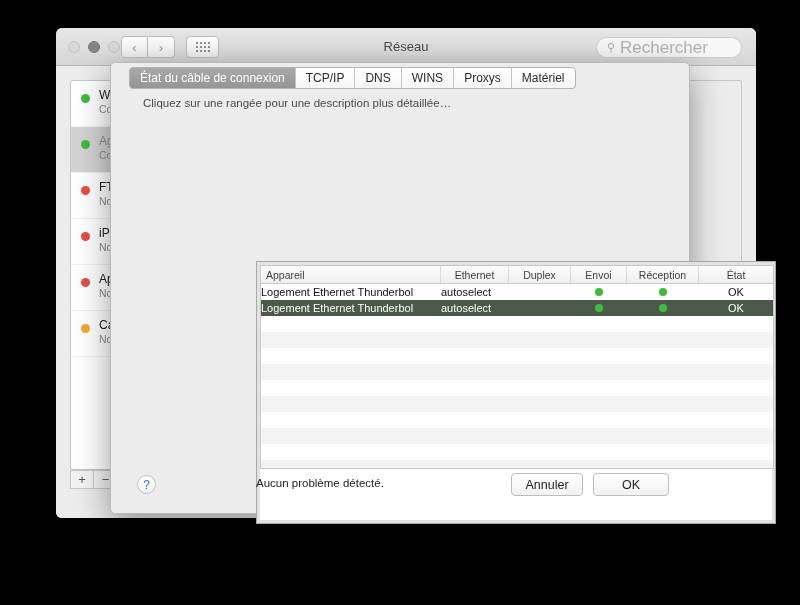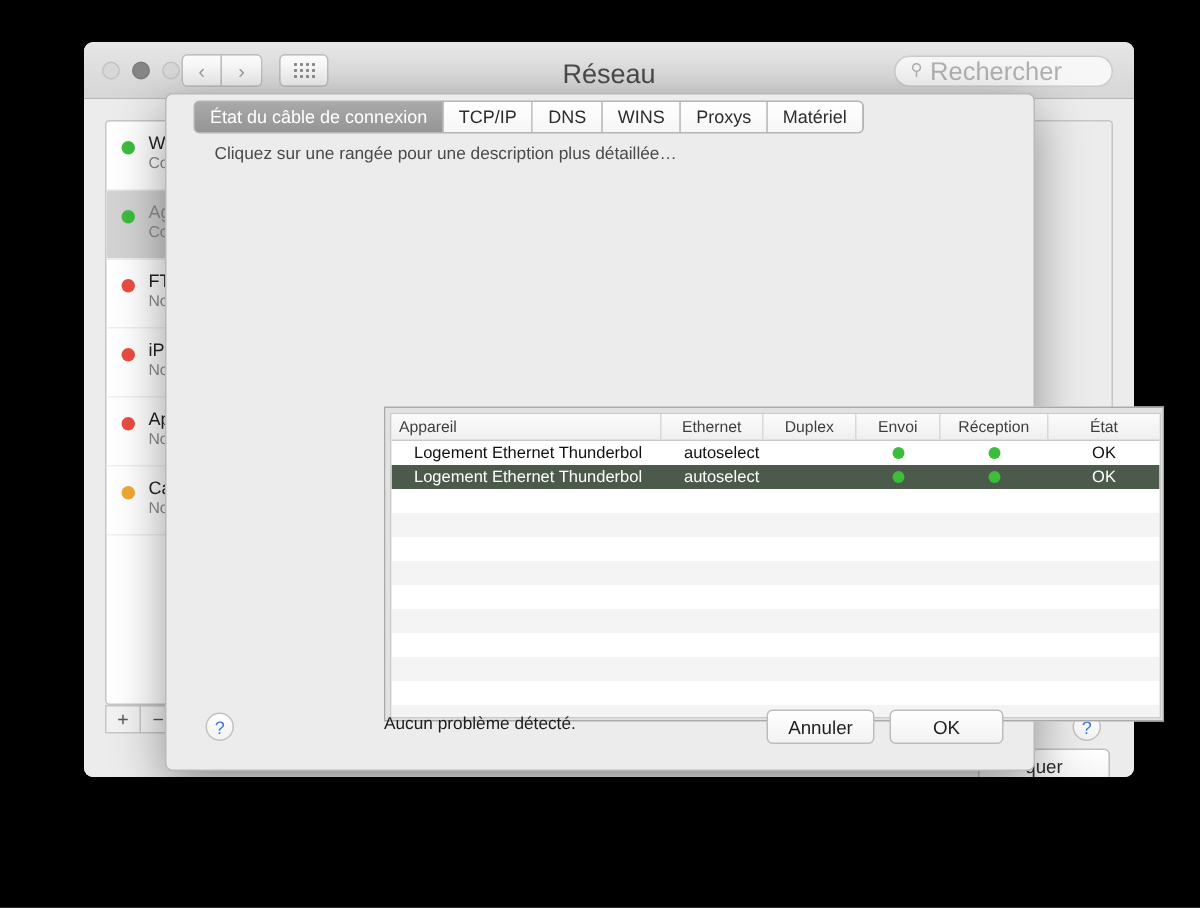--- a/index.html
+++ b/index.html
@@ -88,21 +88,21 @@
     grid-template-columns: repeat(4, 2px);
     grid-template-rows: repeat(3, 2px);
     gap: 2px;
   }
   .dotgrid i { width: 2px; height: 2px; background: #8b8b8b; border-radius: 0.5px; }
 
   .win-title {
     position: absolute;
     left: 0; right: 0; top: 11px;
     text-align: center;
-    font-size: 18px;
+    font-size: 13px;
     color: #4b4b4b;
     font-weight: 400;
   }
 
   .searchfield {
     position: absolute;
     right: 14px;
     top: 9px;
     width: 146px; height: 21px;
     background: #f7f7f7;
@@ -289,23 +289,23 @@
   .hint {
     margin: 8px 0 0 32px;
     font-size: 11.5px;
     color: #4a4a4a;
   }
 
   
   .table-wrap {
     position: absolute;
     left: 145px;
-    top: 208px;
+    top: 198px;
     width: 520px;
-    height: 210px;
+    height: 263px;
     background: #ffffff;
     border: 1px solid #a8a8a8;
     box-shadow: inset 0 0 0 3px #e2e2e2;
     overflow: hidden;
   }
   .tbl {
     position: absolute;
     left: 3px; top: 3px;
     width: 514px;
     height: 204px;
@@ -341,21 +341,21 @@
     height: 16px;
     font-size: 11px;
     color: #111111;
     align-items: center;
   }
   .trow.odd  { background: #ffffff; }
   .trow.even { background: #f4f4f4; }
   .trow.selected { background: #4c5a4b; color: #ffffff; }
   .td {
     display: flex; align-items: center;
-    padding: 0 15px;
+    padding: 0 0;
     overflow: hidden;
     white-space: nowrap;
   }
   .td.c-appareil { width: 180px; }
   .td.c-vitesse  { width: 68px; }
   .td.c-duplex   { width: 62px; justify-content: center; }
   .td.c-envoi    { width: 56px; justify-content: center; }
   .td.c-reception{ width: 72px; justify-content: center; }
   .td.c-etat     { width: 74px; justify-content: center; }
   .greendot {

